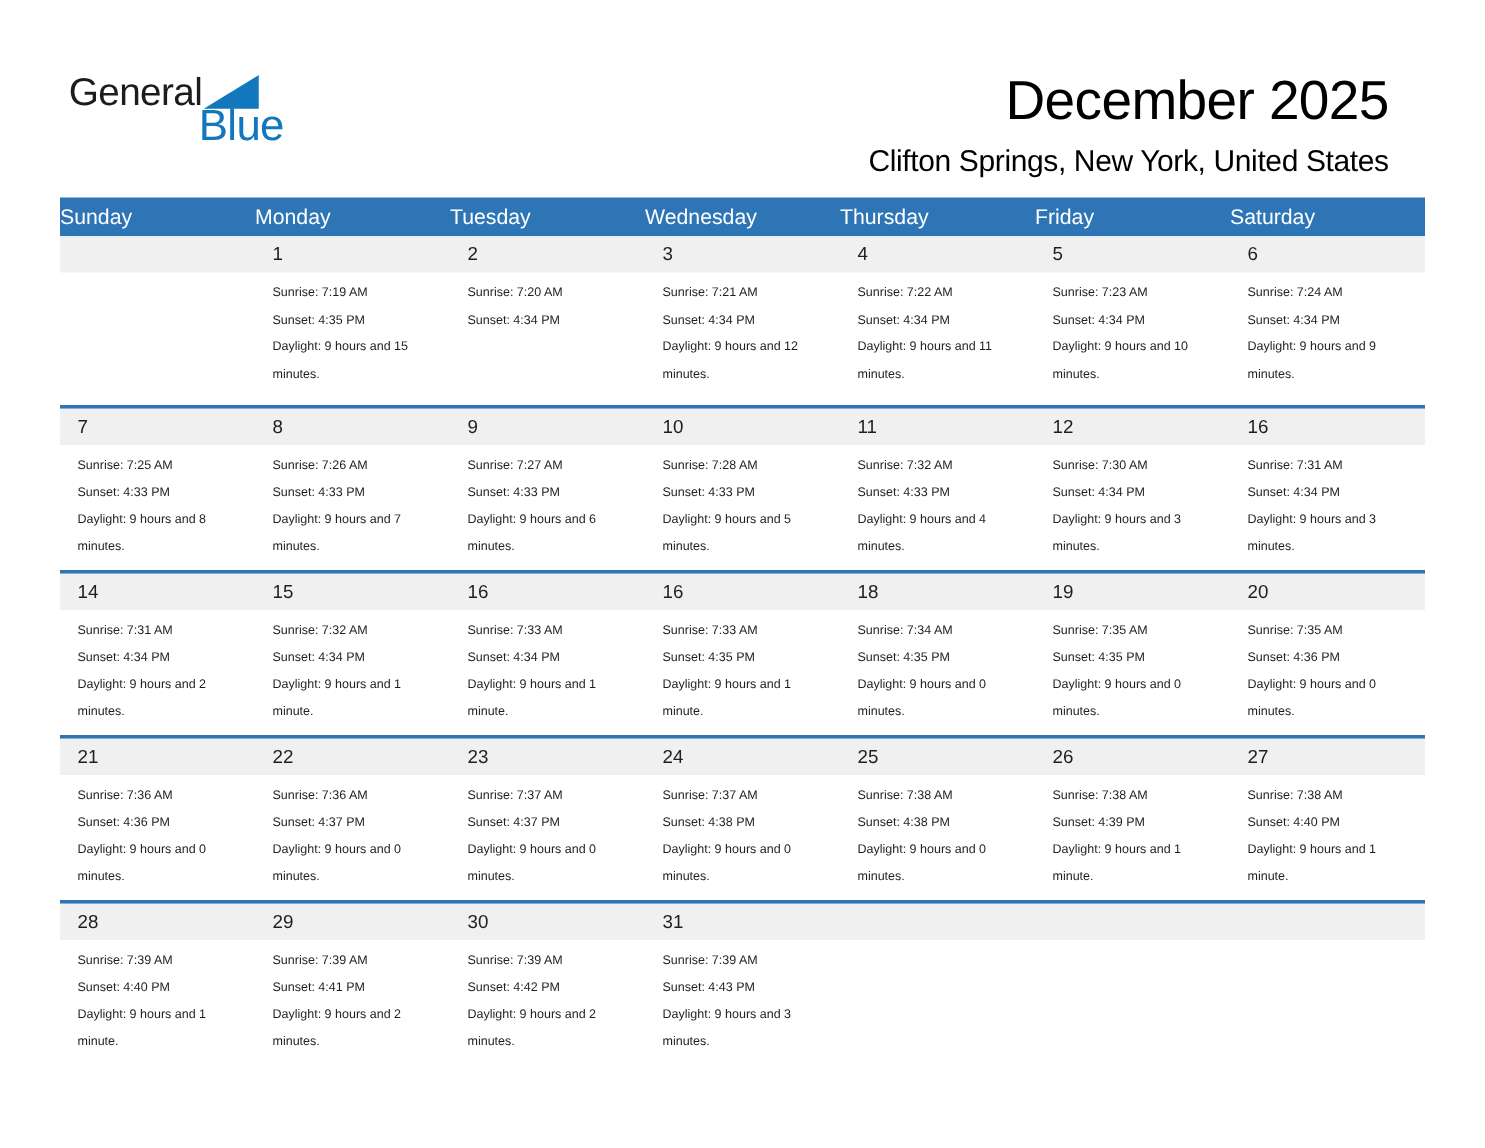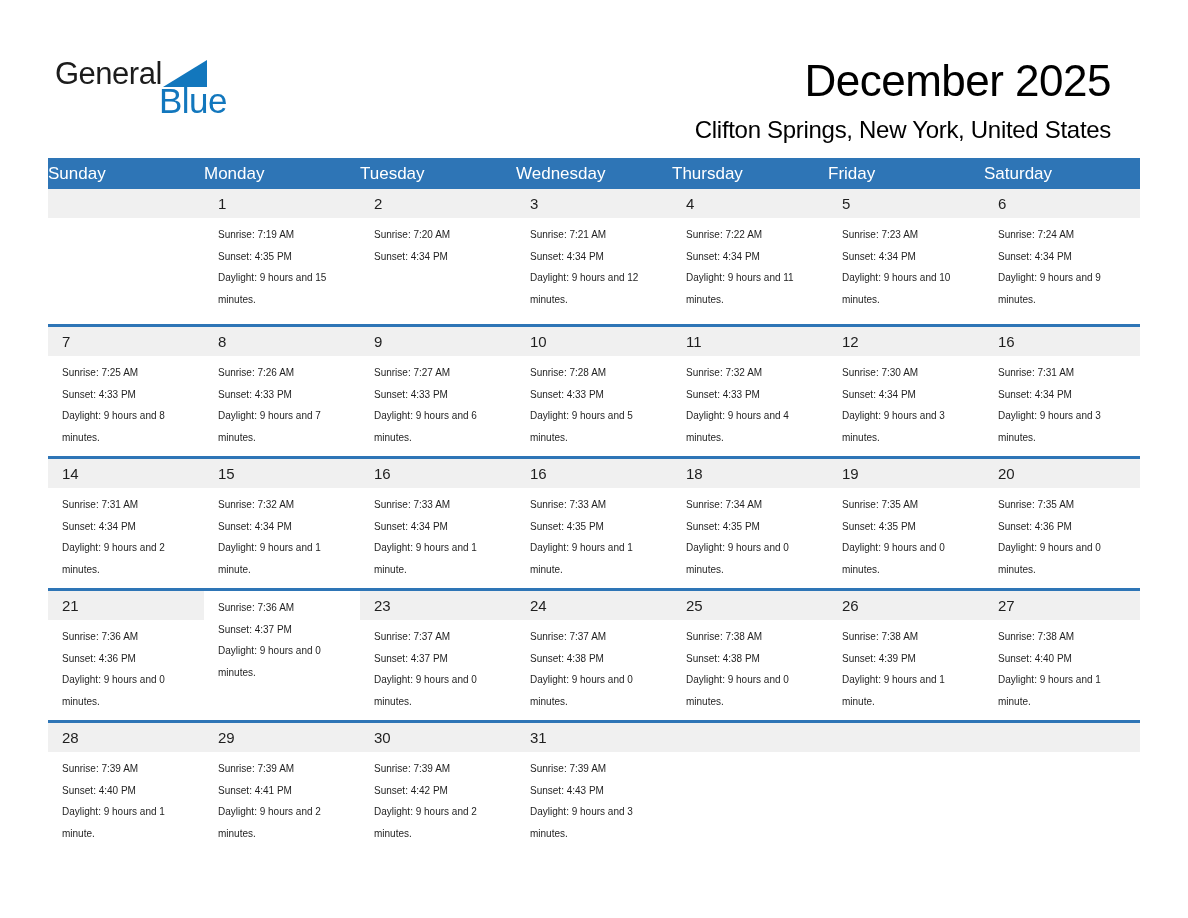--- a/index.html
+++ b/index.html
@@ -261,20 +261,21 @@
         <div class="week-row">
           <div class="cell">
             <div class="date-strip"><span>21</span></div>
             <div class="details">
               <div>Sunrise: 7:36 AM</div>
               <div>Sunset: 4:36 PM</div>
               <div>Daylight: 9 hours and 0 minutes.</div>
             </div>
           </div>
           <div class="cell">
+            <div class="date-strip"><span>22</span></div>
             <div class="details">
               <div>Sunrise: 7:36 AM</div>
               <div>Sunset: 4:37 PM</div>
               <div>Daylight: 9 hours and 0 minutes.</div>
             </div>
           </div>
           <div class="cell">
             <div class="date-strip"><span>23</span></div>
             <div class="details">
               <div>Sunrise: 7:37 AM</div>

